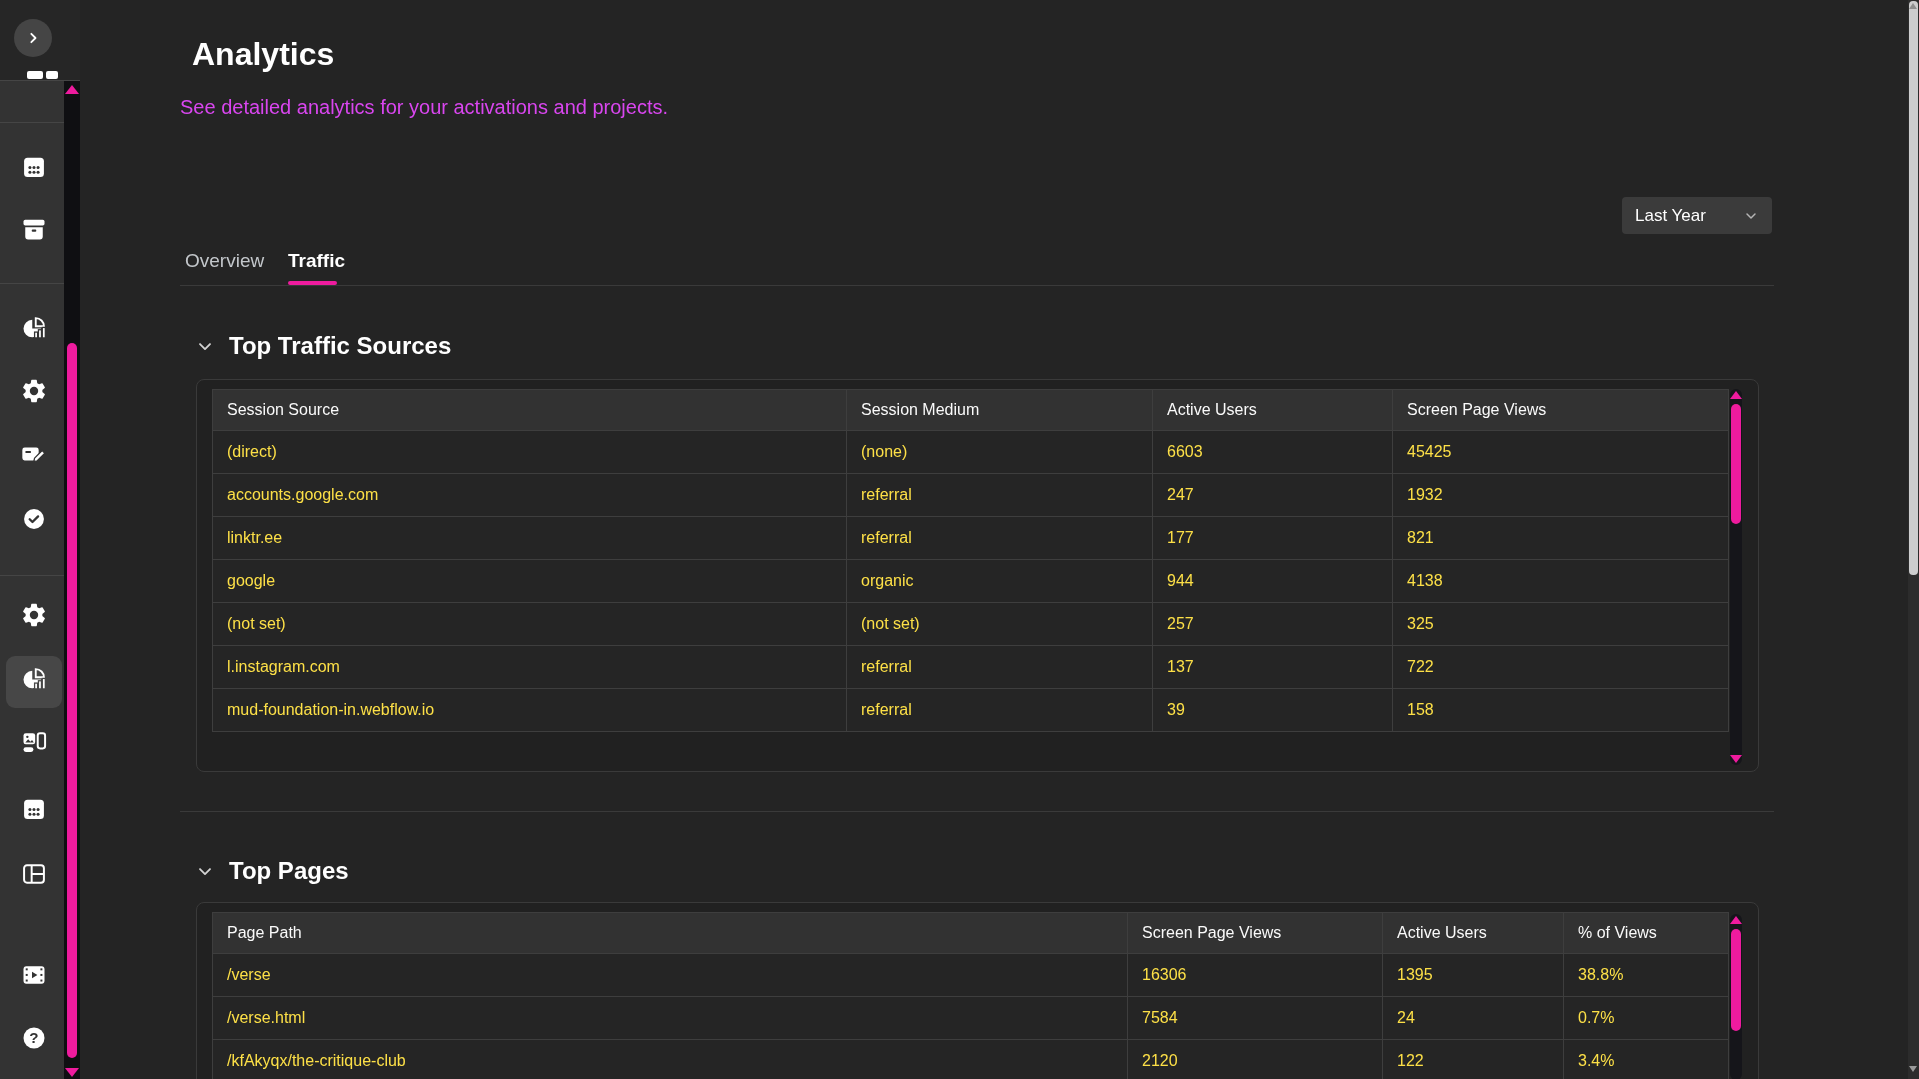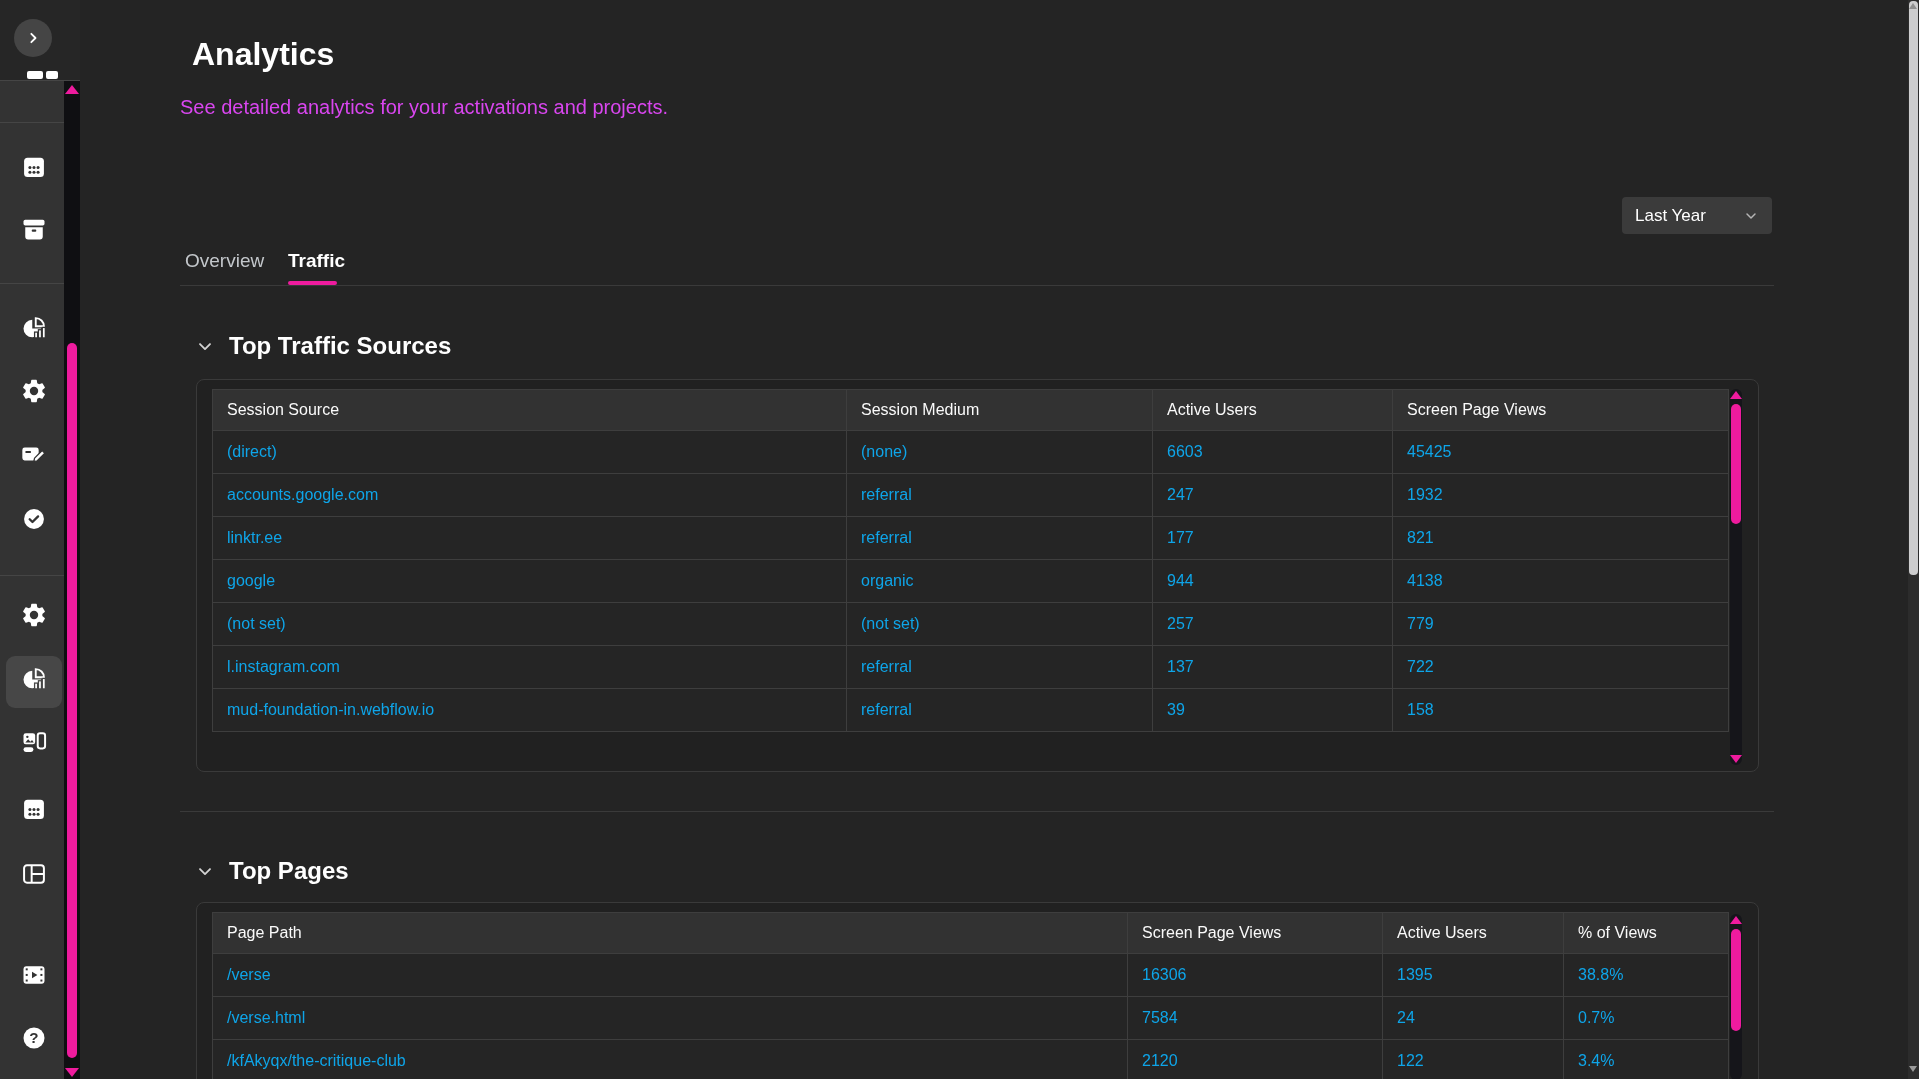--- a/index.html
+++ b/index.html
@@ -37,21 +37,21 @@
   .sec-chev{position:absolute;left:195px;width:20px;height:20px;cursor:pointer;}
   .sec-title{position:absolute;left:229px;font-size:24px;font-weight:700;}
 
   .card{position:absolute;left:196px;width:1563px;background:#212121;
     border:1px solid #3a3a3a;border-radius:8px;box-sizing:border-box;}
   .tblwrap{position:absolute;left:15px;top:9px;}
   table.data{border-collapse:collapse;table-layout:fixed;font-size:16px;}
   table.data th{background:#323232;height:40px;font-weight:400;text-align:left;
     padding:0 14px;border:1px solid #3e3e3e;color:#fafafa;overflow:hidden;white-space:nowrap;}
   table.data td{background:#252525;height:42px;padding:0 14px;border:1px solid #3e3e3e;
-    color:#0ea5e9;overflow:hidden;white-space:nowrap;}
+    color:#fde047;overflow:hidden;white-space:nowrap;}
   .card-scroll{position:absolute;right:16px;width:12px;background:#15151a;border-radius:6px;
     display:flex;flex-direction:column;align-items:center;}
   .tri-up-sm{width:0;height:0;border-left:6px solid transparent;border-right:6px solid transparent;
     border-bottom:8px solid #ee1b9e;}
   .tri-dn-sm{width:0;height:0;border-left:6px solid transparent;border-right:6px solid transparent;
     border-top:8px solid #ee1b9e;}
 
   
   #vscroll{position:absolute;left:1908px;top:0;width:11px;height:1079px;background:#2c2c2c;}
   #vscroll .thumb{position:absolute;left:1px;top:1px;width:9px;height:574px;background:#cdcdce;border-radius:4px;}
@@ -261,21 +261,21 @@
           <tr>
             <td>google</td>
             <td>organic</td>
             <td>944</td>
             <td>4138</td>
           </tr>
           <tr>
             <td>(not set)</td>
             <td>(not set)</td>
             <td>257</td>
-            <td>779</td>
+            <td>325</td>
           </tr>
           <tr>
             <td>l.instagram.com</td>
             <td>referral</td>
             <td>137</td>
             <td>722</td>
           </tr>
           <tr>
             <td>mud-foundation-in.webflow.io</td>
             <td>referral</td>

